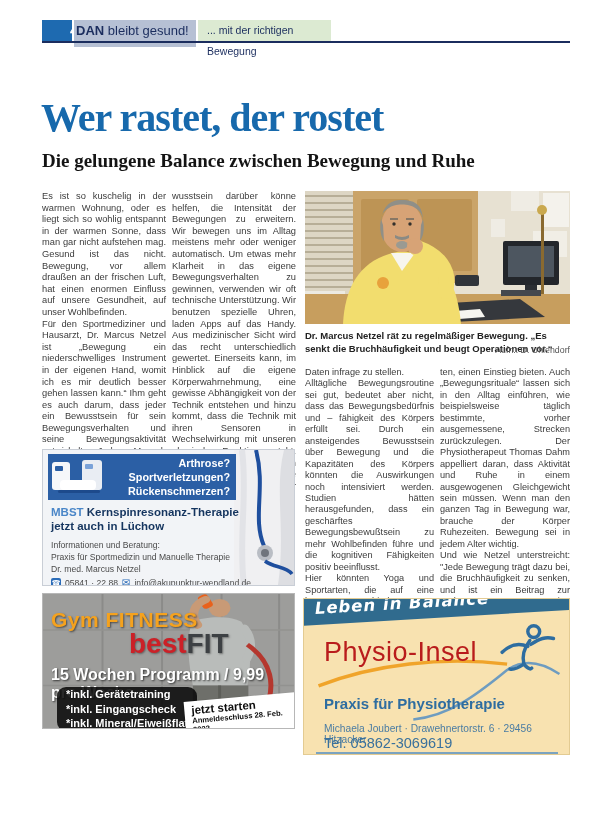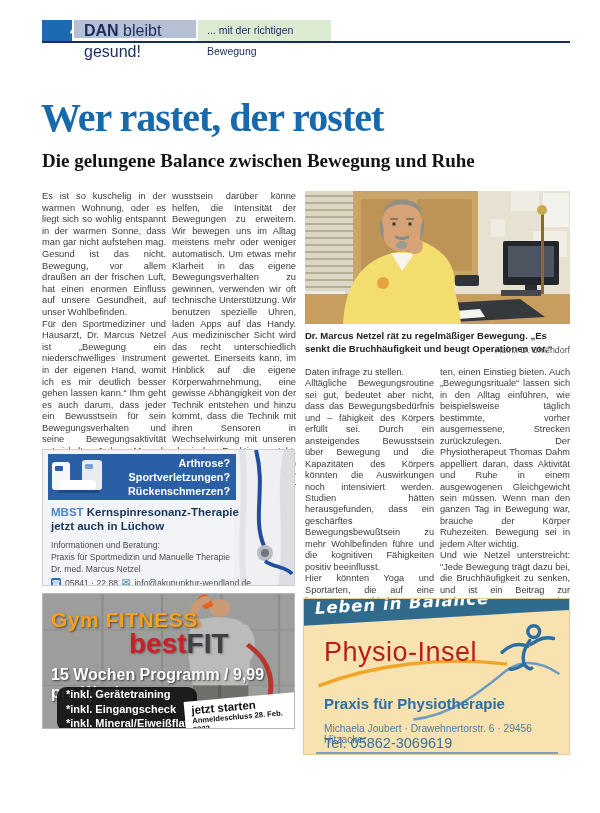--- a/index.html
+++ b/index.html
@@ -6,22 +6,22 @@
   html,body { background:#ffffff; }
   .page {
     position:relative; width:600px; height:813px; background:#fff;
     font-family:"Liberation Sans", sans-serif; overflow:hidden;
   }
   .abs { position:absolute; }
 
   
   .hdr-num { left:42px; top:20px; width:30px; height:21px; background:#1e6ab0;
     color:#fff; font-weight:bold; font-size:13px; text-align:center; line-height:21px;padding-left:28px; }
-  .hdr-section { left:74px; top:20px; width:122px; height:18px; background:#b6c0d4;
-    color:#1b2d5e; font-size:16px; line-height:21px; padding-left:10px; }
+  .hdr-section { left:74px; top:20px; width:122px; height:27px; background:#b6c0d4;
+    color:#1b2d5e; font-size:13px; line-height:21px; padding-left:2px; }
   .hdr-section b { font-weight:bold; }
   .hdr-topic { left:198px; top:20px; width:133px; height:21px; background:#dcead2;
     color:#1b2d5e; font-size:10.5px; line-height:21px; padding-left:9px; }
   .hdr-rule { left:42px; top:41px; width:528px; height:2px; background:#1b2d5e; }
 
   
   .headline { left:41px; top:94px; width:520px; font-family:"Liberation Serif", serif;
     font-weight:bold; font-size:40px; color:#1769ac; letter-spacing:-1px; }
   .subheadline { left:42px; top:150px; width:520px; font-family:"Liberation Serif", serif;
     font-weight:bold; font-size:19px; color:#141414; }

